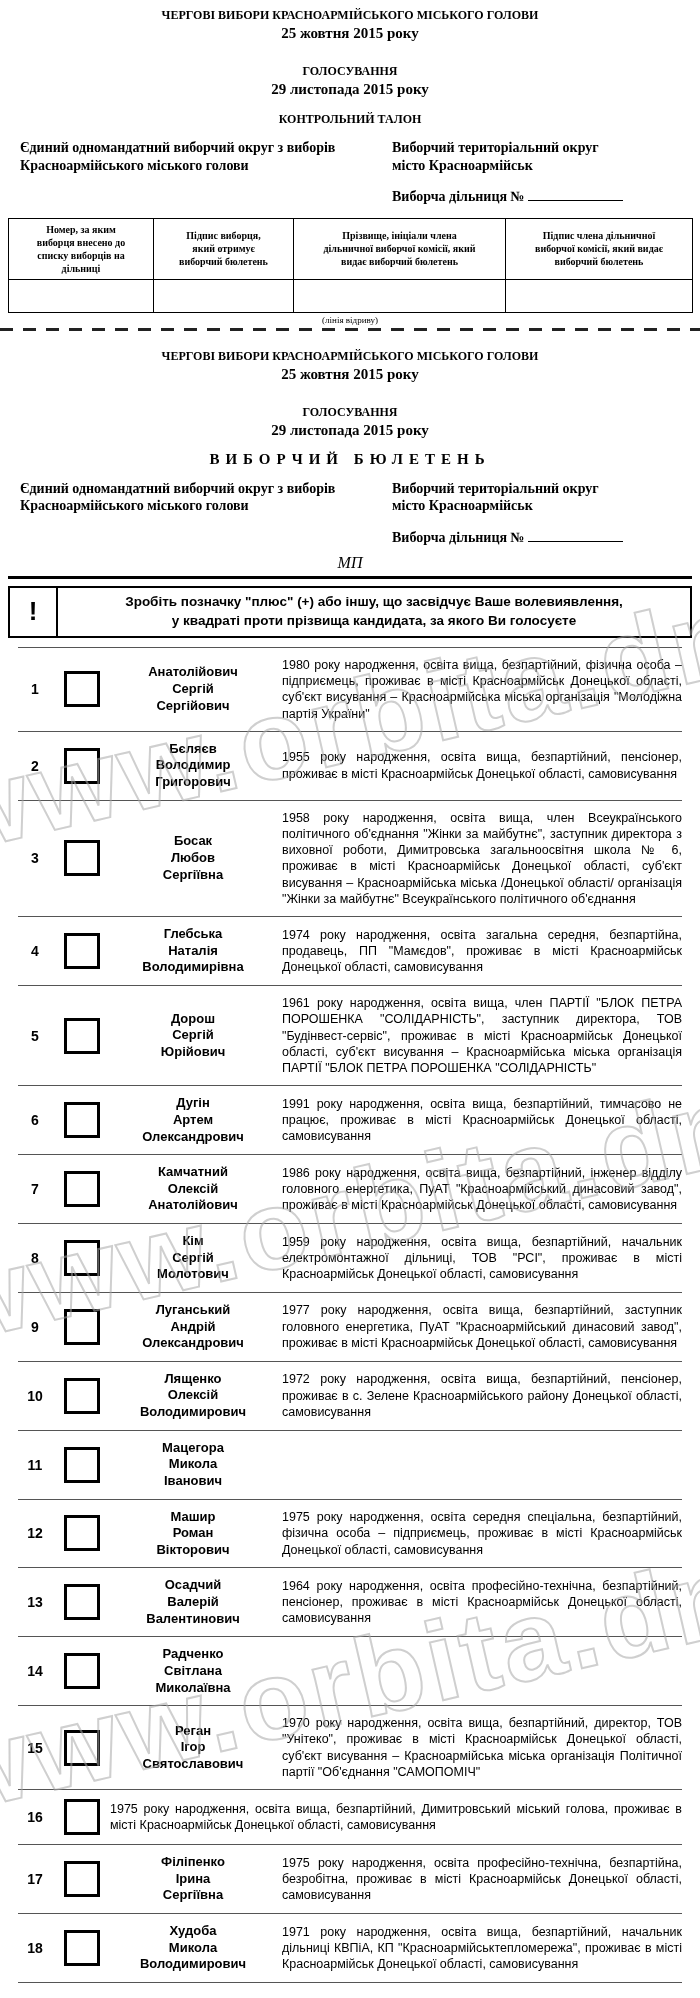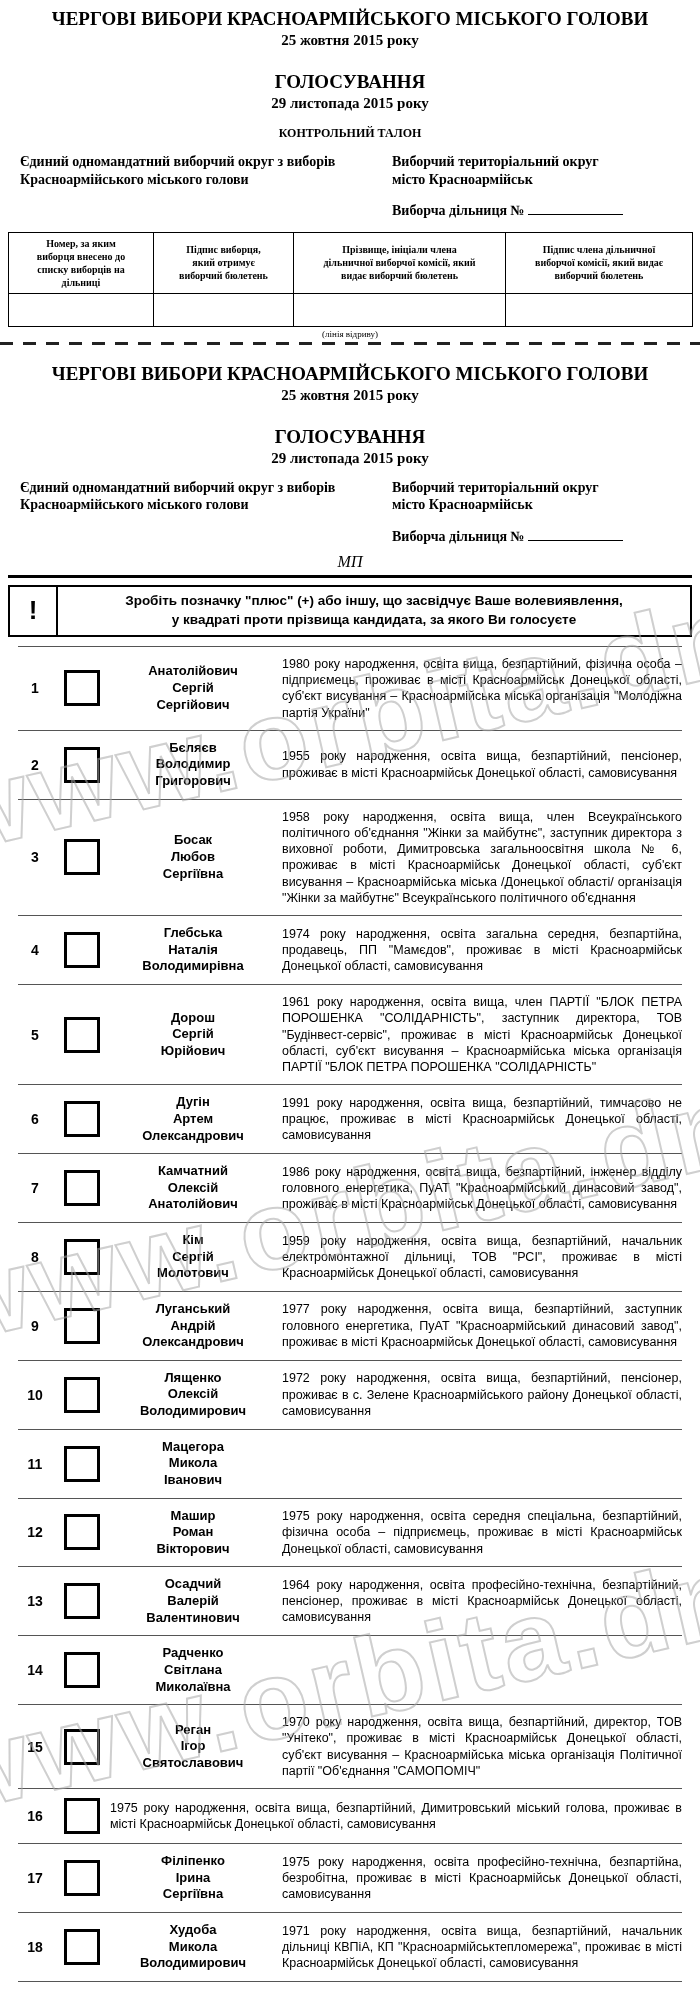--- a/index.html
+++ b/index.html
@@ -5,21 +5,21 @@
   html,body{margin:0;padding:0;background:#fff;color:#000;}
   .page{position:relative;width:700px;min-height:1998px;overflow:hidden;
         font-family:"Liberation Serif",serif;background:#fff;}
   
   .watermark{position:absolute;left:-70px;white-space:nowrap;z-index:4;
     font-family:"Liberation Sans",sans-serif;font-weight:bold;font-size:112px;
     letter-spacing:4px;color:transparent;-webkit-text-stroke:2px #a8a8a8;
     opacity:.55;transform:rotate(-13deg);pointer-events:none;}
   .wm-a{top:640px;} .wm-b{top:1130px;} .wm-c{top:1600px;}
   
-  .doc-title{font-size:19px;font-weight:bold;text-align:center;margin-top:8px;}
+  .doc-title{font-size:12px;font-weight:bold;text-align:center;margin-top:8px;}
   .doc-date{font-size:15px;font-weight:bold;text-align:center;margin-top:2px;}
   .block-gap{height:14px;}
   .sec-title{font-size:12px;font-weight:bold;text-align:center;margin-top:14px;}
   .ballot-sec-title{font-size:15px;font-weight:bold;text-align:center;
     letter-spacing:6px;margin-top:12px;}
   .district{display:flex;padding:0 20px;margin-top:12px;font-size:14px;font-weight:bold;}
   .district .left{width:372px;line-height:1.25;}
   .district .right{flex:1;line-height:1.25;}
   .station-line{margin-top:14px;font-size:14px;font-weight:bold;}
   .blank{display:inline-block;width:95px;border-bottom:1.5px solid #000;height:12px;vertical-align:baseline;}
@@ -109,20 +109,21 @@
     <div class="tear-label">(лінія відриву)</div>
     <div class="dash-line"></div>
   </div>
 
   <div style="margin-top:18px;">
     <div class="doc-title">ЧЕРГОВІ ВИБОРИ КРАСНОАРМІЙСЬКОГО МІСЬКОГО ГОЛОВИ</div>
     <div class="doc-date">25 жовтня 2015 року</div>
     <div class="block-gap"></div>
     <div class="doc-title">ГОЛОСУВАННЯ</div>
     <div class="doc-date">29 листопада 2015 року</div>
+    <div class="ballot-sec-title">ВИБОРЧИЙ БЮЛЕТЕНЬ</div>
 
     <div class="district">
       <div class="left">
         <div>Єдиний одномандатний виборчий округ з виборів</div>
         <div>Красноармійського міського голови</div>
       </div>
       <div class="right">
         <div>Виборчий територіальний округ</div>
         <div>місто Красноармійськ</div>
         <div class="station-line">

